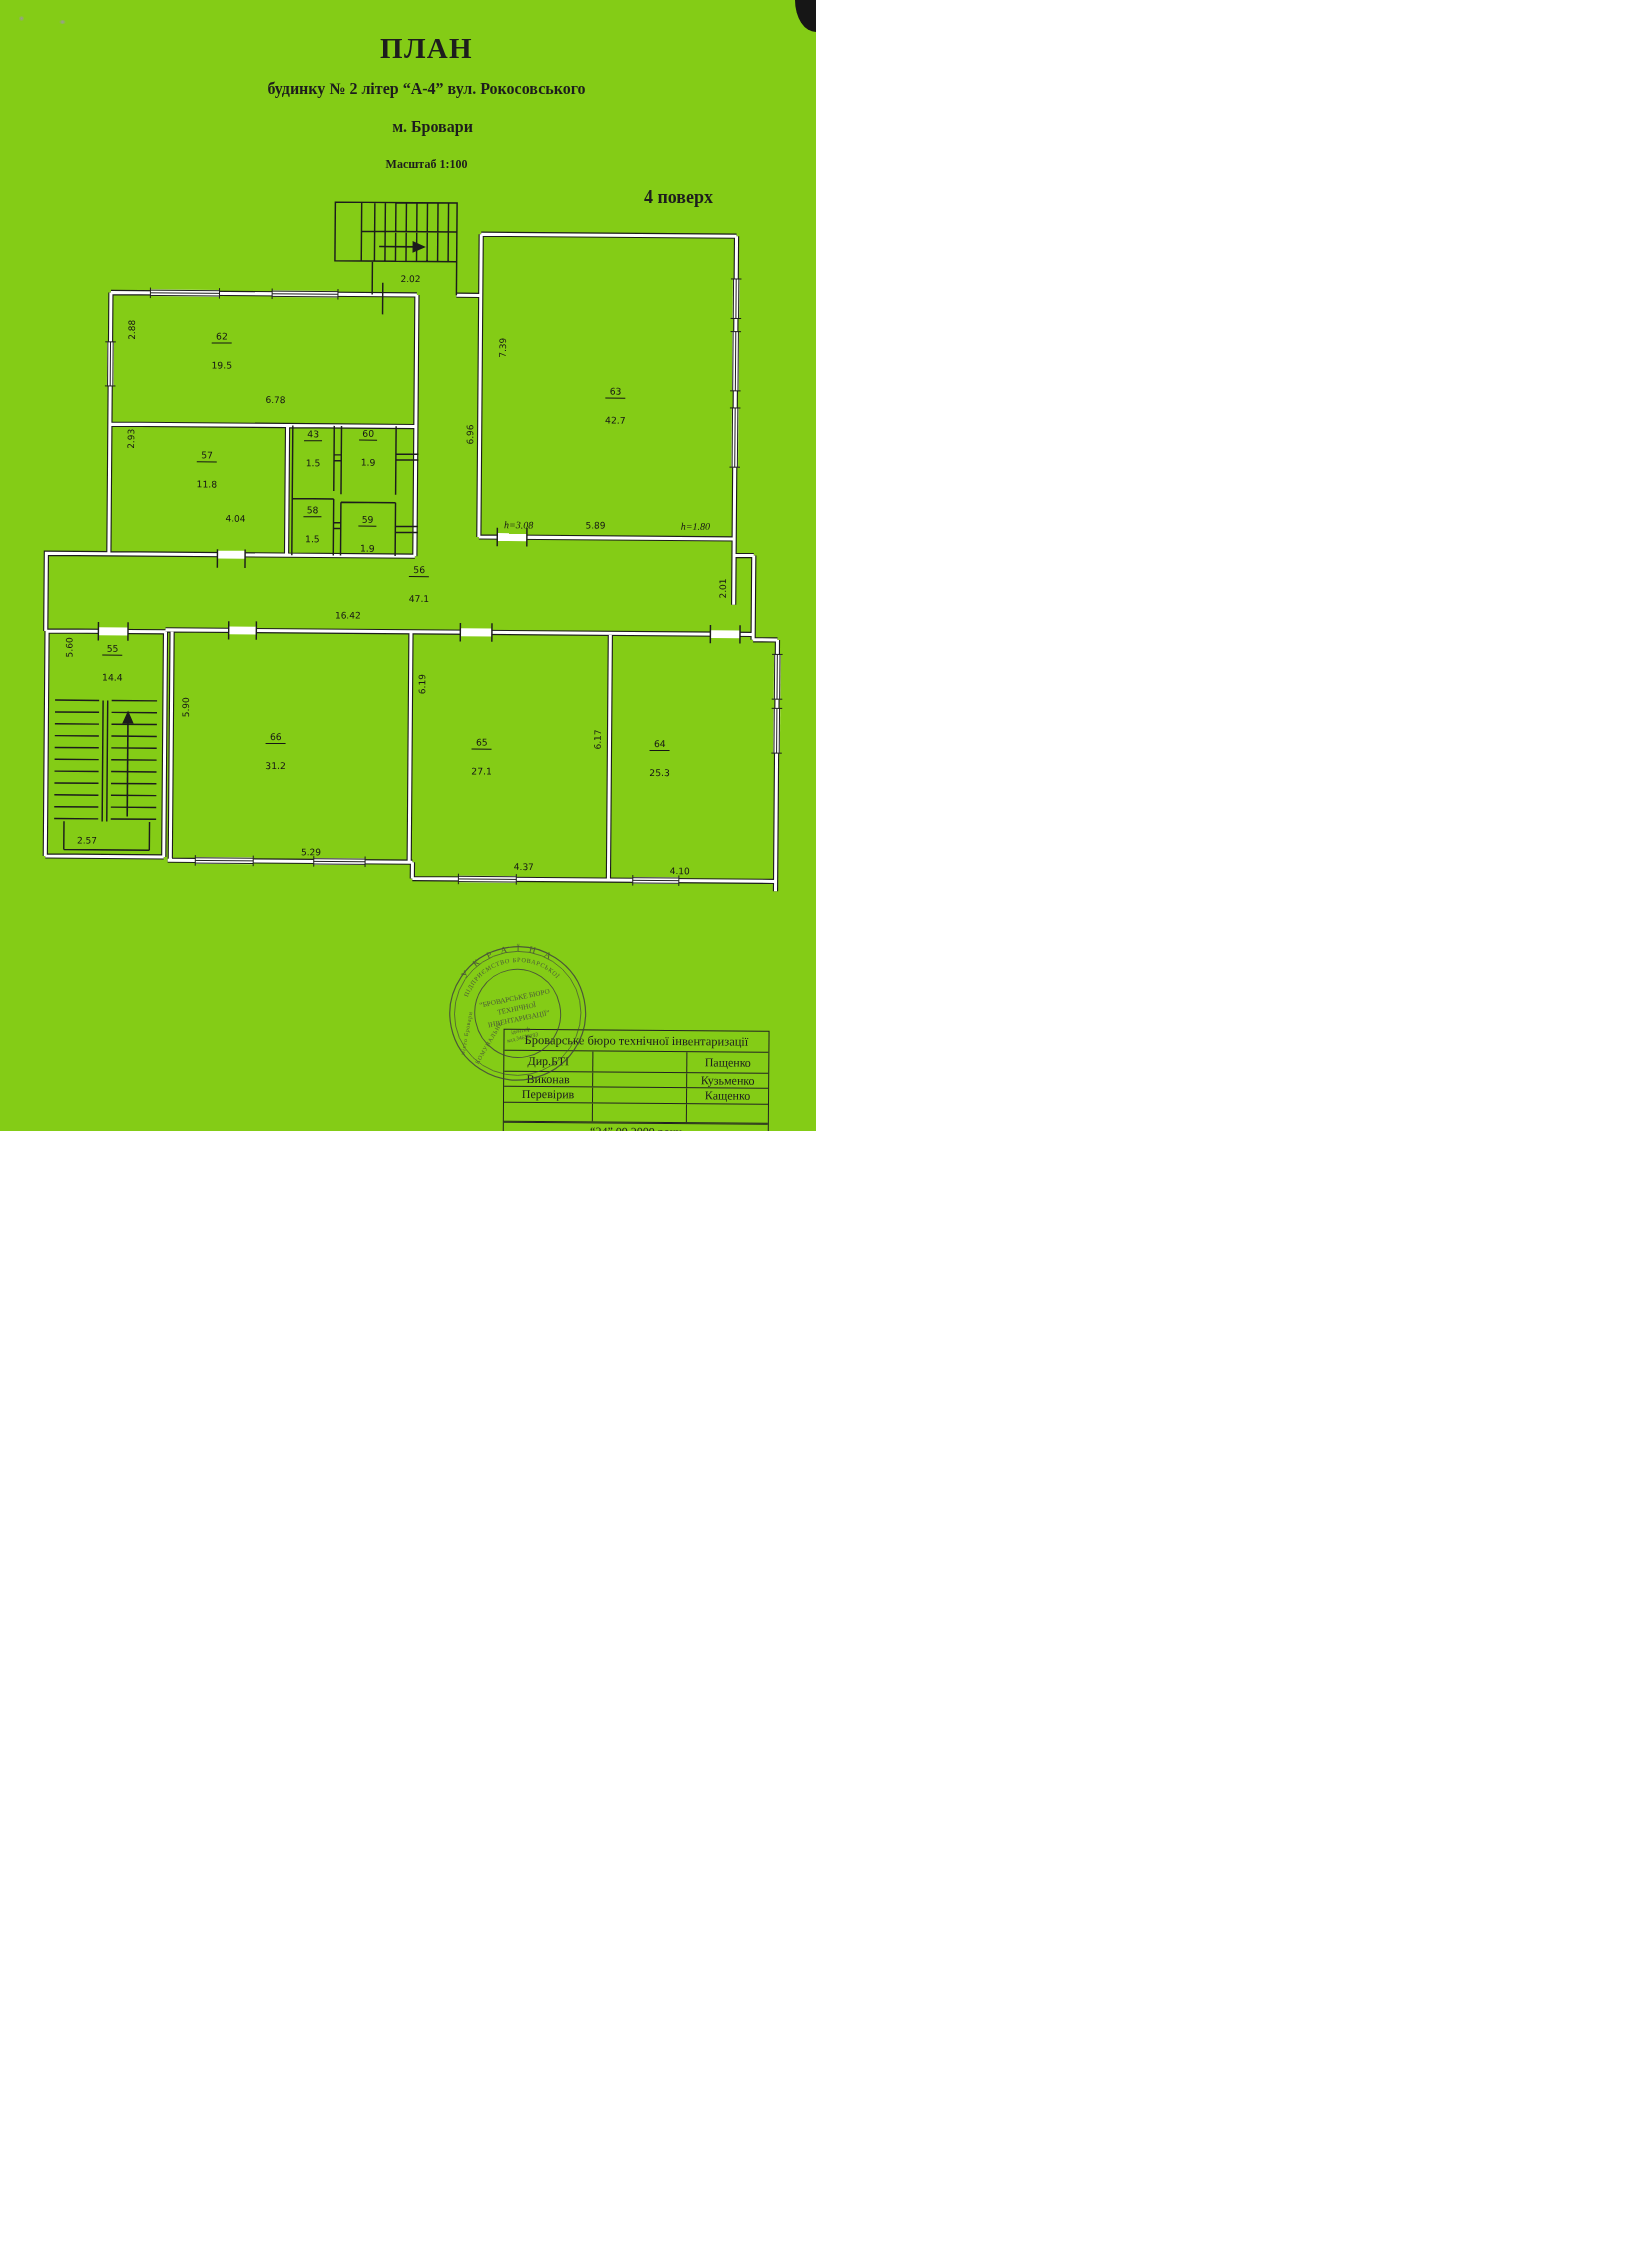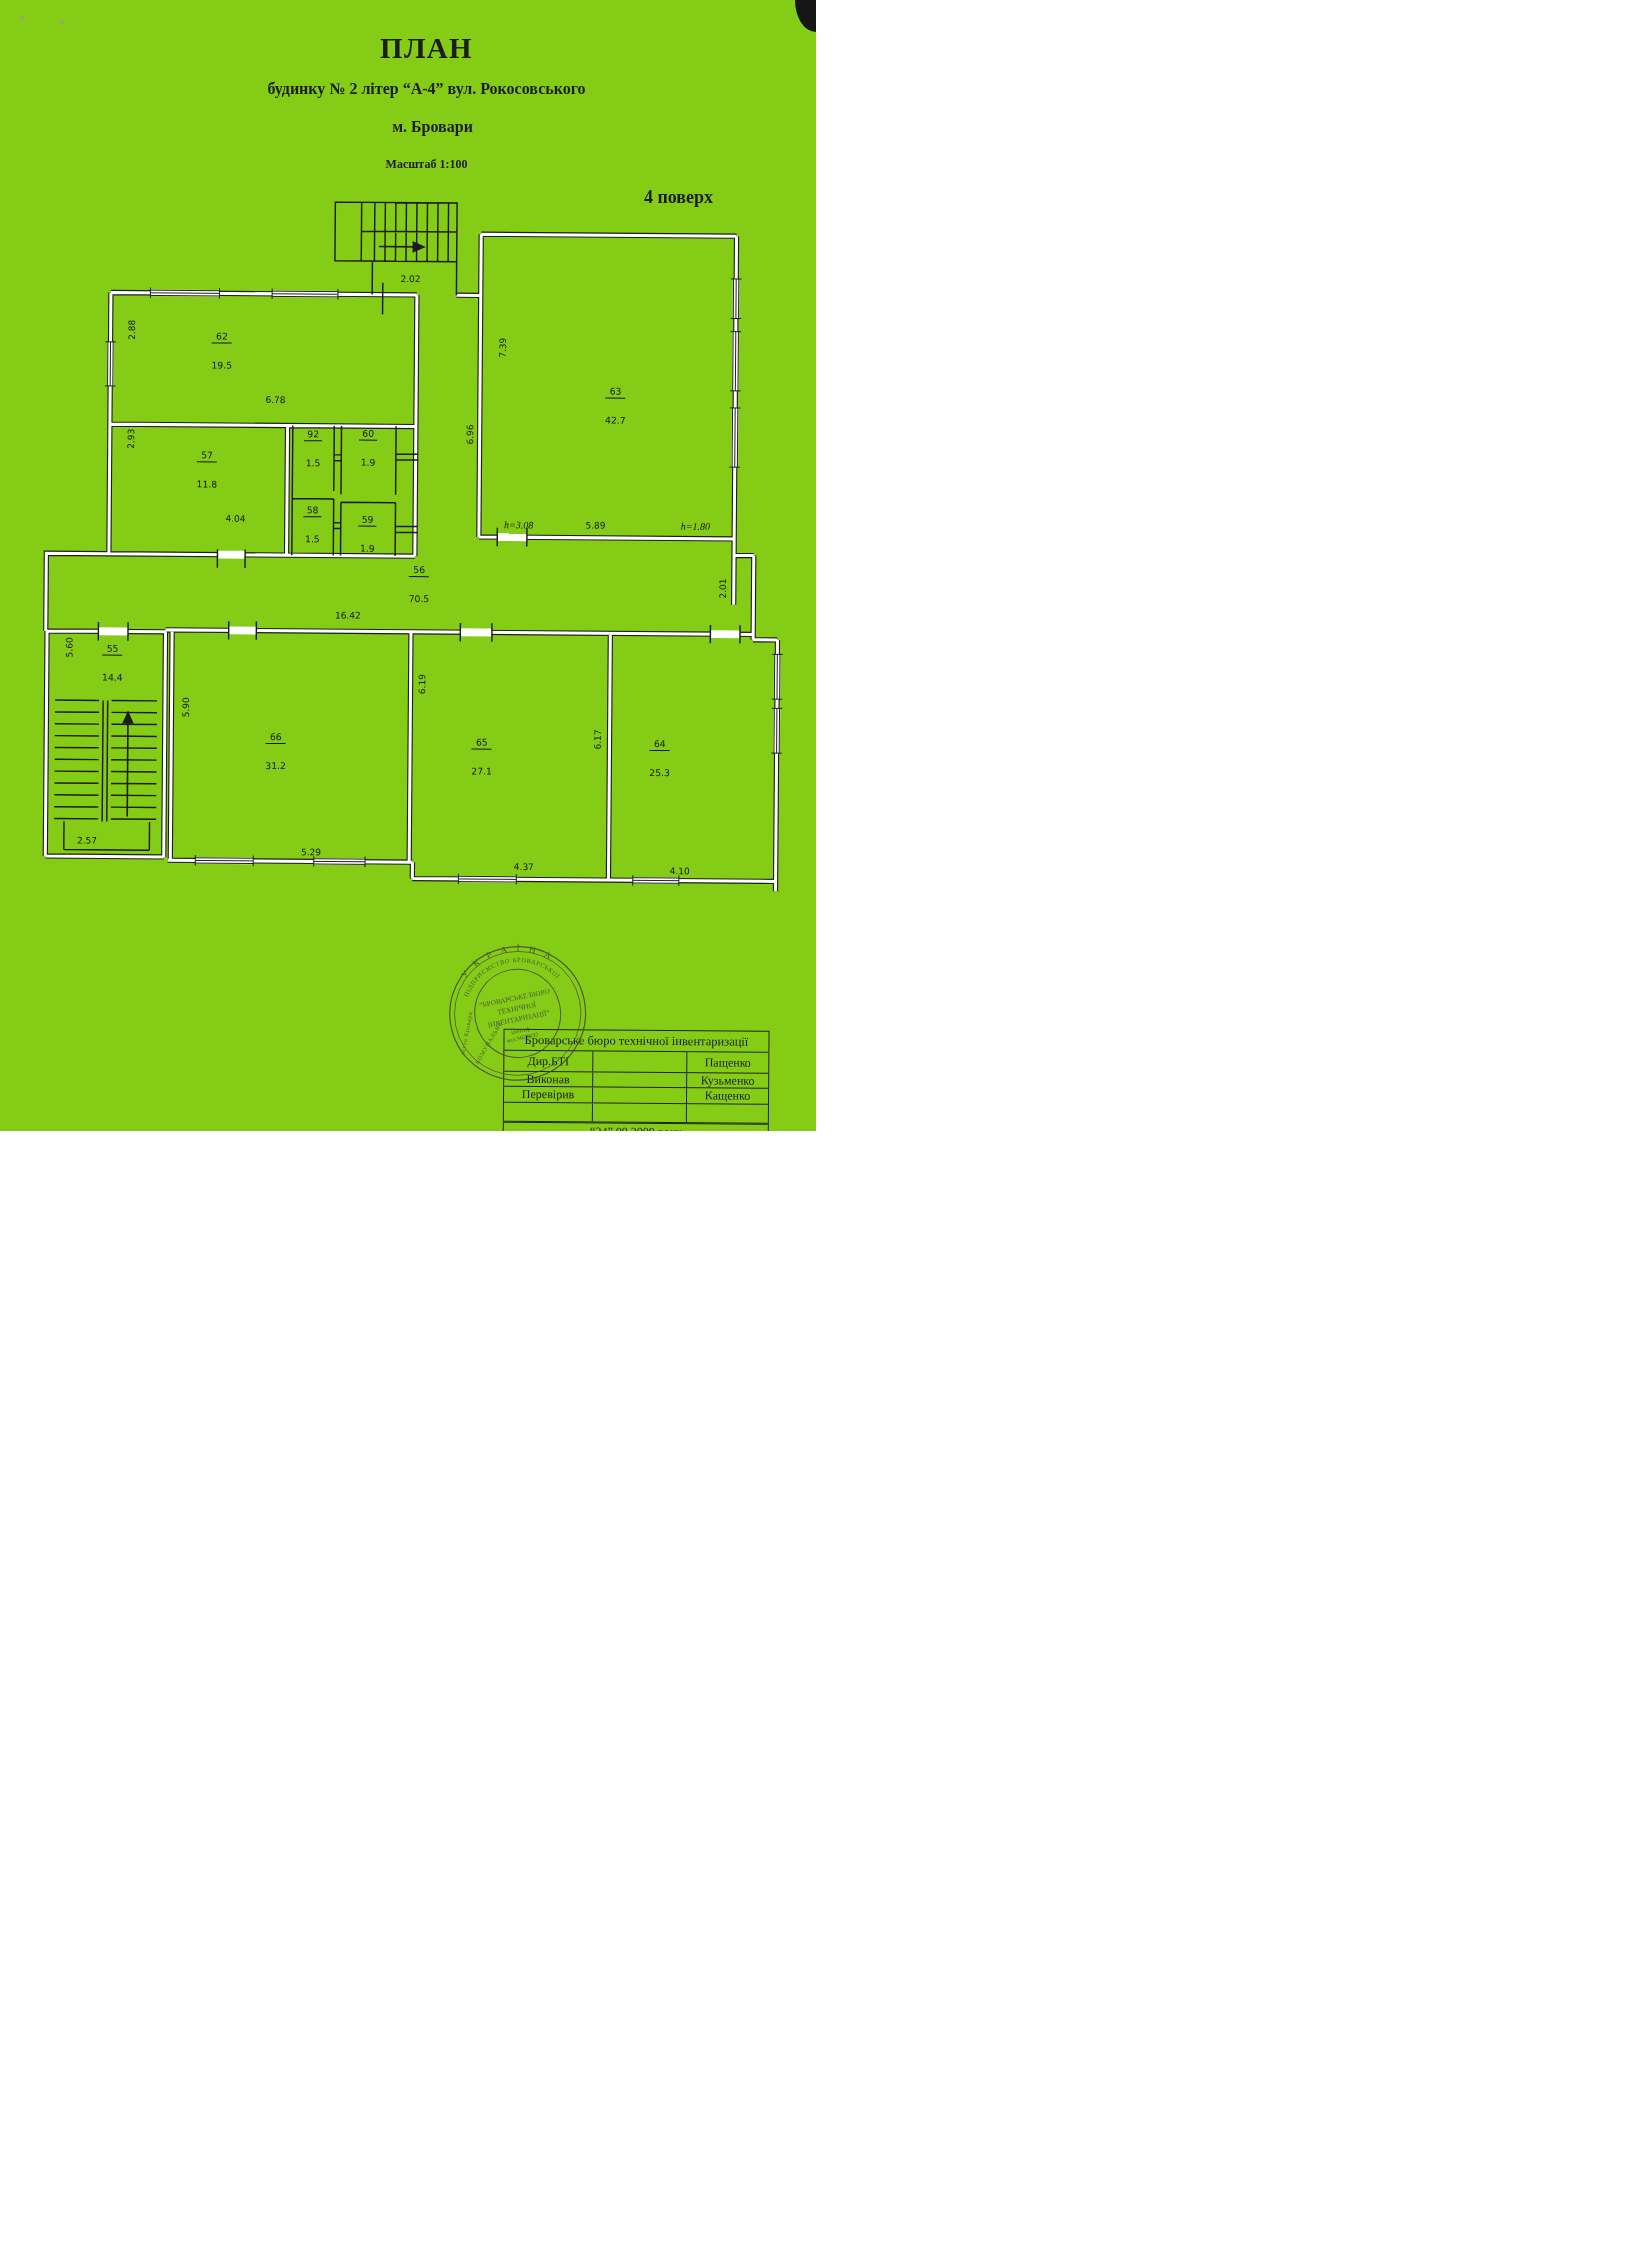--- a/index.html
+++ b/index.html
@@ -151,42 +151,42 @@
 
     <div class="room" style="left:220px;top:332px">
         <span class="num">62</span>
         <span class="area">19.5</span>
       </div>
     <div class="room" style="left:206px;top:451px">
         <span class="num">57</span>
         <span class="area">11.8</span>
       </div>
     <div class="room" style="left:312px;top:429px">
-        <span class="num">92</span>
+        <span class="num">43</span>
         <span class="area">1.5</span>
       </div>
     <div class="room" style="left:367px;top:428px">
         <span class="num">60</span>
         <span class="area">1.9</span>
       </div>
     <div class="room" style="left:312px;top:505px">
         <span class="num">58</span>
         <span class="area">1.5</span>
       </div>
     <div class="room" style="left:367px;top:514px">
         <span class="num">59</span>
         <span class="area">1.9</span>
       </div>
     <div class="room" style="left:614px;top:384px">
         <span class="num">63</span>
         <span class="area">42.7</span>
       </div>
     <div class="room" style="left:419px;top:564px">
         <span class="num">56</span>
-        <span class="area">70.5</span>
+        <span class="area">47.1</span>
       </div>
     <div class="room" style="left:113px;top:645px">
         <span class="num">55</span>
         <span class="area">14.4</span>
       </div>
     <div class="room" style="left:277px;top:732px">
         <span class="num">66</span>
         <span class="area">31.2</span>
       </div>
     <div class="room" style="left:483px;top:736px">

